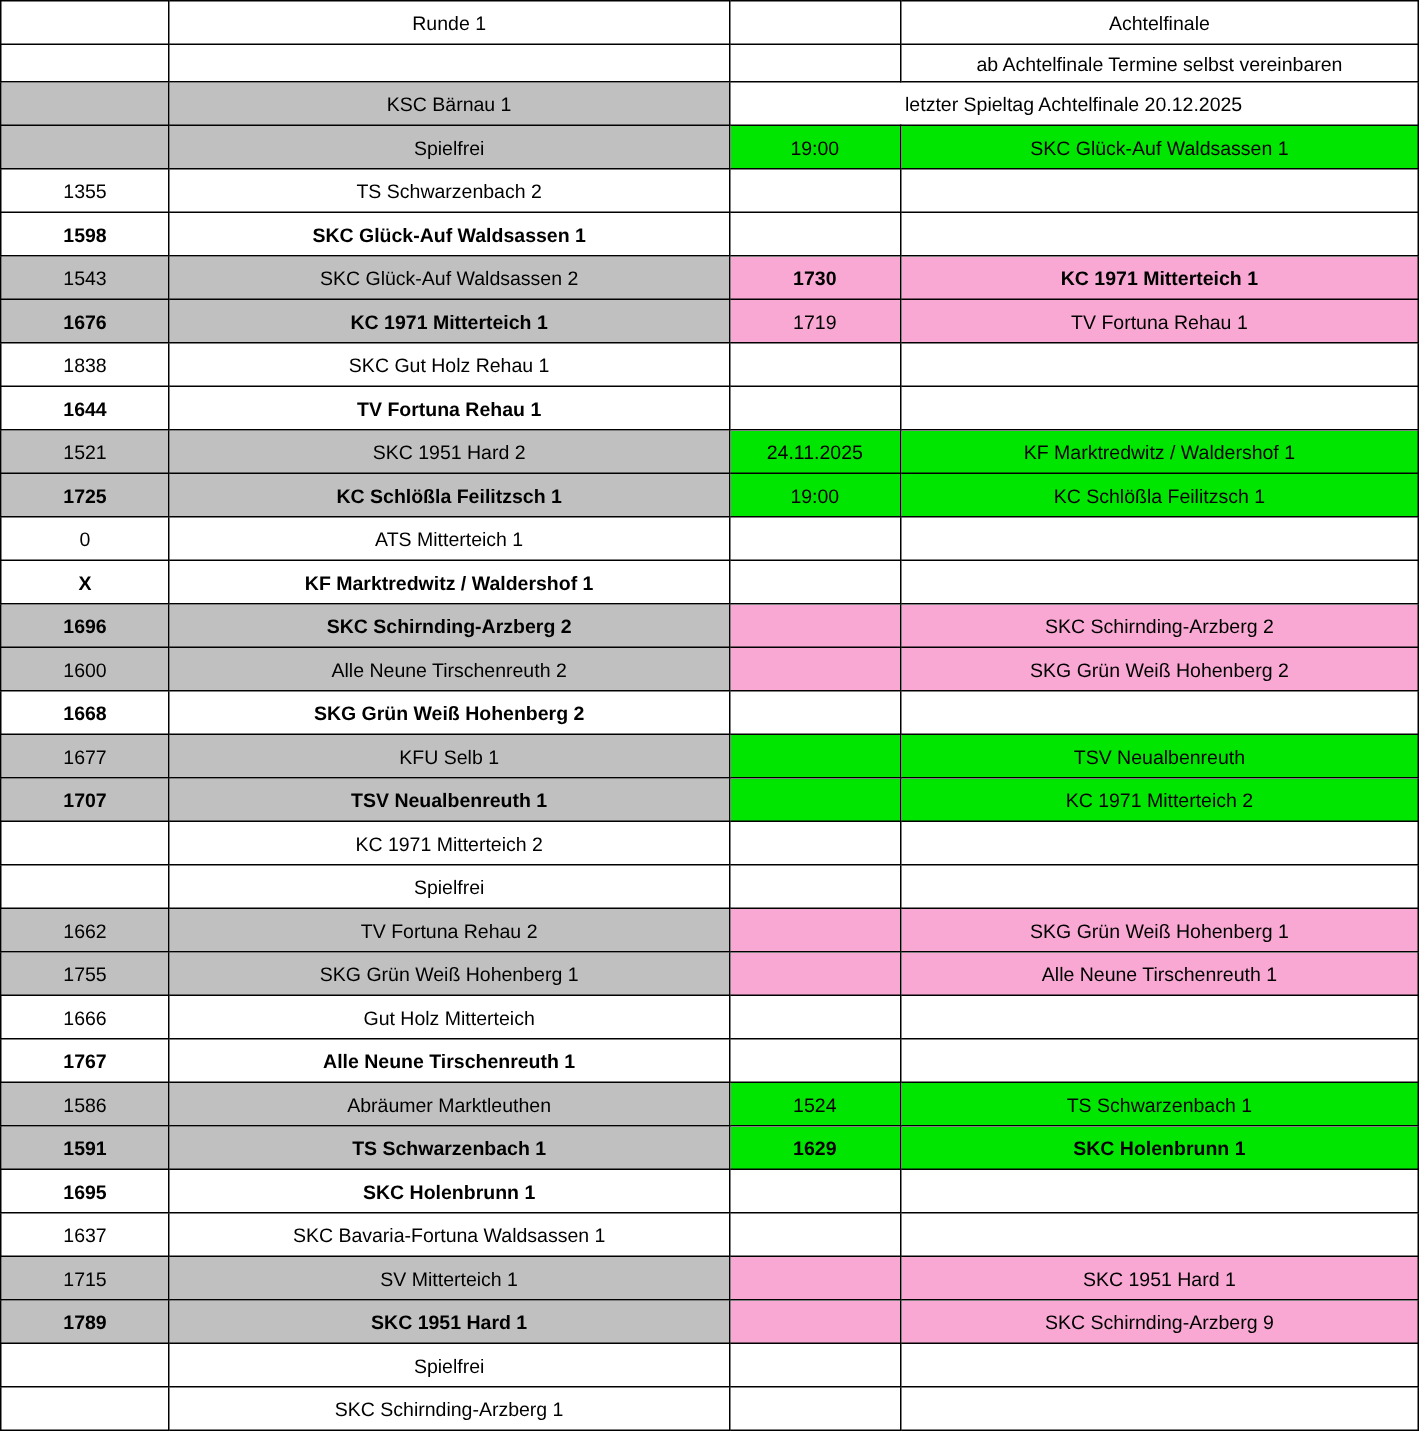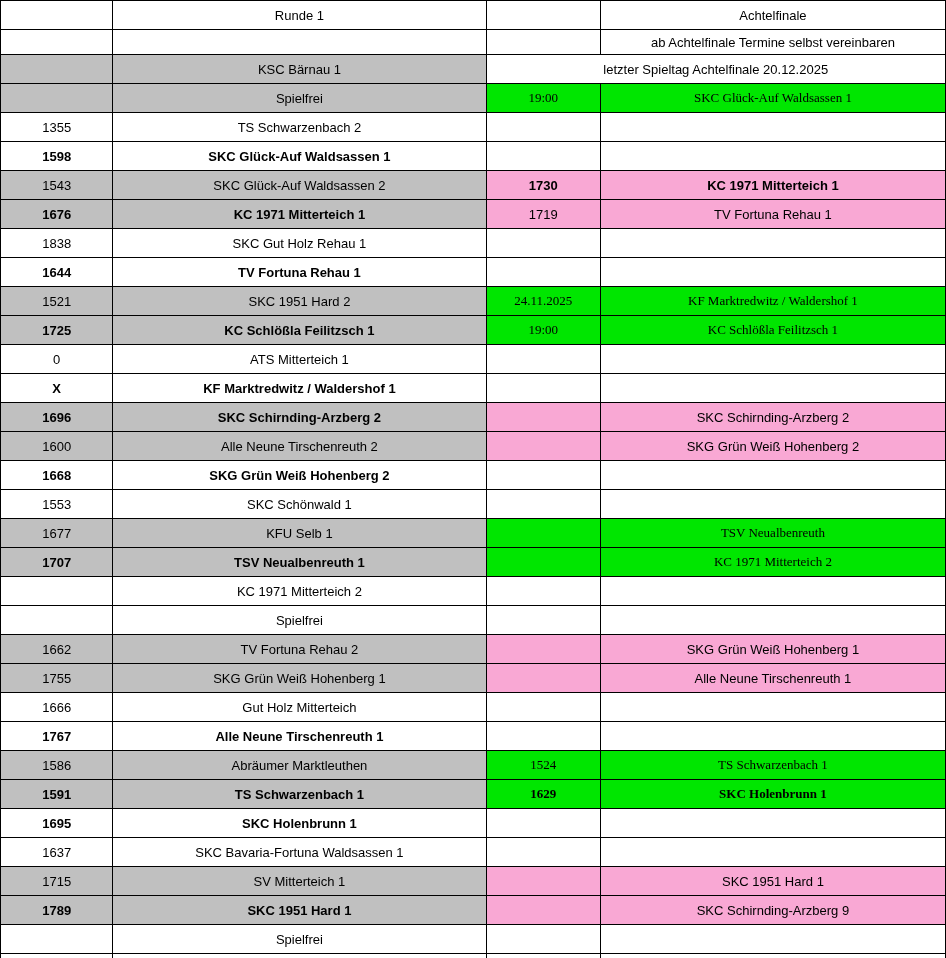--- a/index.html
+++ b/index.html
@@ -33,21 +33,21 @@
     white-space: nowrap;
     font-size: 13px;
   }
   .c-num { width: 112px; }
   .c-name { width: 372px; }
   .c-time { width: 114px; }
   .c-res { width: 344px; }
 
   .bg-white { background: #ffffff; }
   .bg-gray  { background: #c0c0c0; }
-  .bg-green { background: #00e600; font-family: Liberation Serif, serif; }
+  .bg-green { background: #00e600; }
   .bg-cyan  { background: #f9a8d4; }
 
   .bold { font-weight: bold; }
   .hdr {
     font-size: 15px;
     background: #ffffff;
   }
   .note {
     font-size: 12px;
     background: #ffffff;
@@ -162,26 +162,20 @@
           <td class="bg-cyan"></td>
           <td class="bg-cyan">SKG Grün Weiß Hohenberg 2</td>
         </tr>
         <tr>
           <td class="bg-white bold">1668</td>
           <td class="bg-white bold">SKG Grün Weiß Hohenberg 2</td>
           <td class="bg-white"></td>
           <td class="bg-white"></td>
         </tr>
         <tr>
-          <td class="bg-white">1553</td>
-          <td class="bg-white">SKC Schönwald 1</td>
-          <td class="bg-white"></td>
-          <td class="bg-white"></td>
-        </tr>
-        <tr>
           <td class="bg-gray">1677</td>
           <td class="bg-gray">KFU Selb 1</td>
           <td class="bg-green"></td>
           <td class="bg-green">TSV Neualbenreuth</td>
         </tr>
         <tr>
           <td class="bg-gray bold">1707</td>
           <td class="bg-gray bold">TSV Neualbenreuth 1</td>
           <td class="bg-green"></td>
           <td class="bg-green">KC 1971 Mitterteich 2</td>

